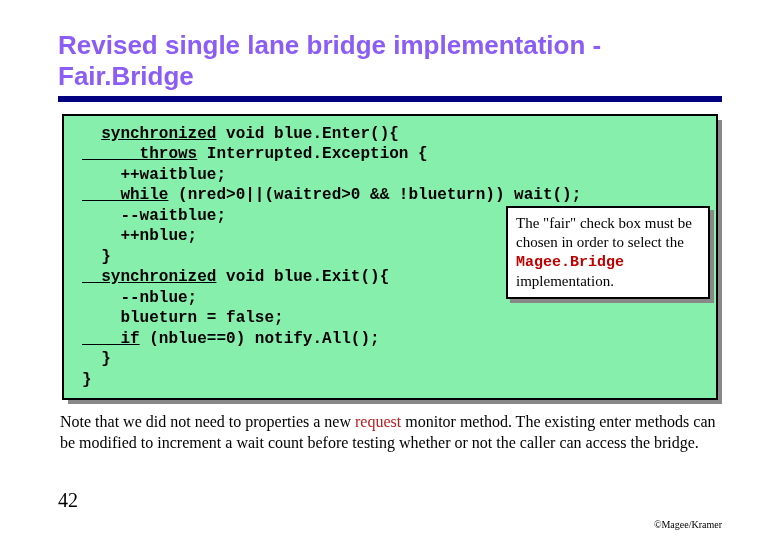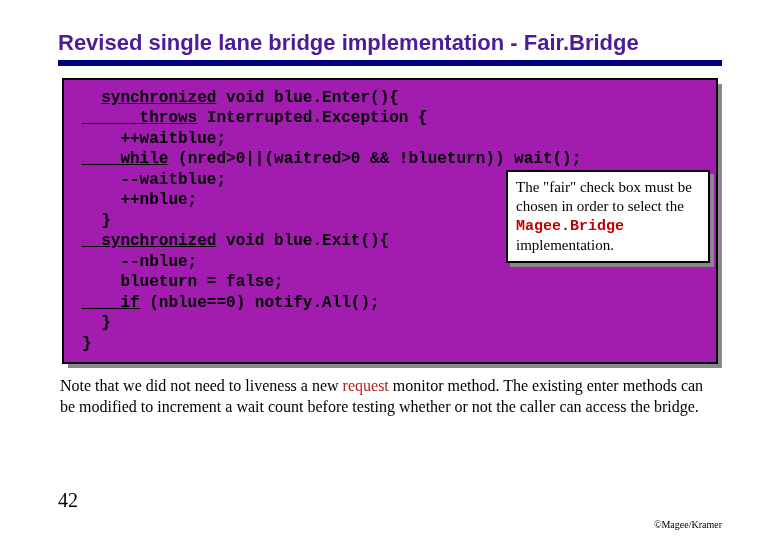--- a/index.html
+++ b/index.html
@@ -8,43 +8,43 @@
     height: 540px;
     background: #fff;
     font-family: Arial, Helvetica, sans-serif;
     position: relative;
     color: #000;
   }
   .slide {
     padding: 30px 58px 0 58px;
   }
   .title {
-    font-size: 22px;
+    font-size: 26px;
     font-weight: bold;
-    color: #4c1d95;
+    color: #8b5cf6;
     margin-bottom: 4px;
   }
   .rule {
     height: 6px;
     background: #000080;
     margin-bottom: 12px;
   }
   .code-wrap {
     position: relative;
     margin: 0 4px 12px 4px;
   }
   .code-shadow {
     position: absolute;
     top: 6px; left: 6px; right: -4px; bottom: -4px;
     background: #888;
     z-index: 0;
   }
   .code-box {
     position: relative;
-    background: #a21caf;
+    background: #86efac;
     border: 2px solid #000;
     padding: 8px 12px 8px 18px;
     font-family: "Courier New", monospace;
     font-size: 16px;
     font-weight: bold;
     line-height: 1.28;
     z-index: 1;
     white-space: pre;
   }
   .kw-u { text-decoration: underline; }
@@ -132,21 +132,21 @@
 
     <div class="note-wrap">
       <div class="note-shadow"></div>
       <div class="note-box">
         <span>The "fair" check box must be chosen in order to select the </span><span class="fair">Magee.Bridge</span><span> implementation.</span>
       </div>
     </div>
   </div>
 
   <div class="body-text">
-    <span>Note that we did not need to liveness a new </span><span class="req">request</span><span> monitor method. The existing enter methods can be modified to increment a wait count before testing whether or not the caller can access the bridge.</span>
+    <span>Note that we did not need to properties a new </span><span class="req">request</span><span> monitor method. The existing enter methods can be modified to increment a wait count before testing whether or not the caller can access the bridge.</span>
   </div>
 
 </div>
 
 <div class="footer">
   <div class="footer-num">42</div>
 </div>
 <div class="copyright">©Magee/Kramer</div>
 
 </body></html>

